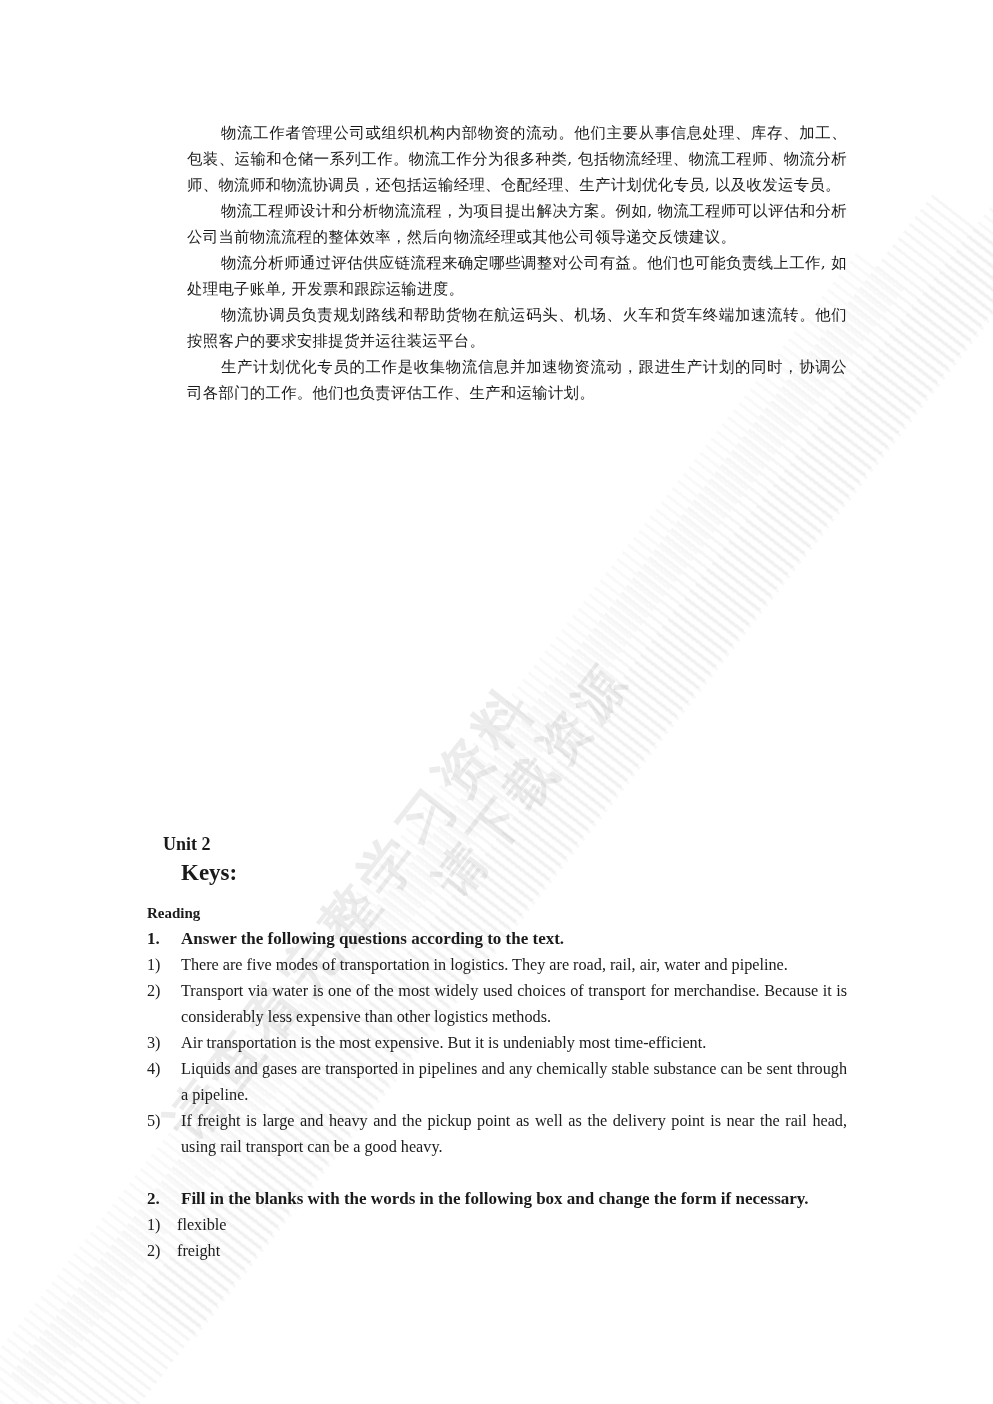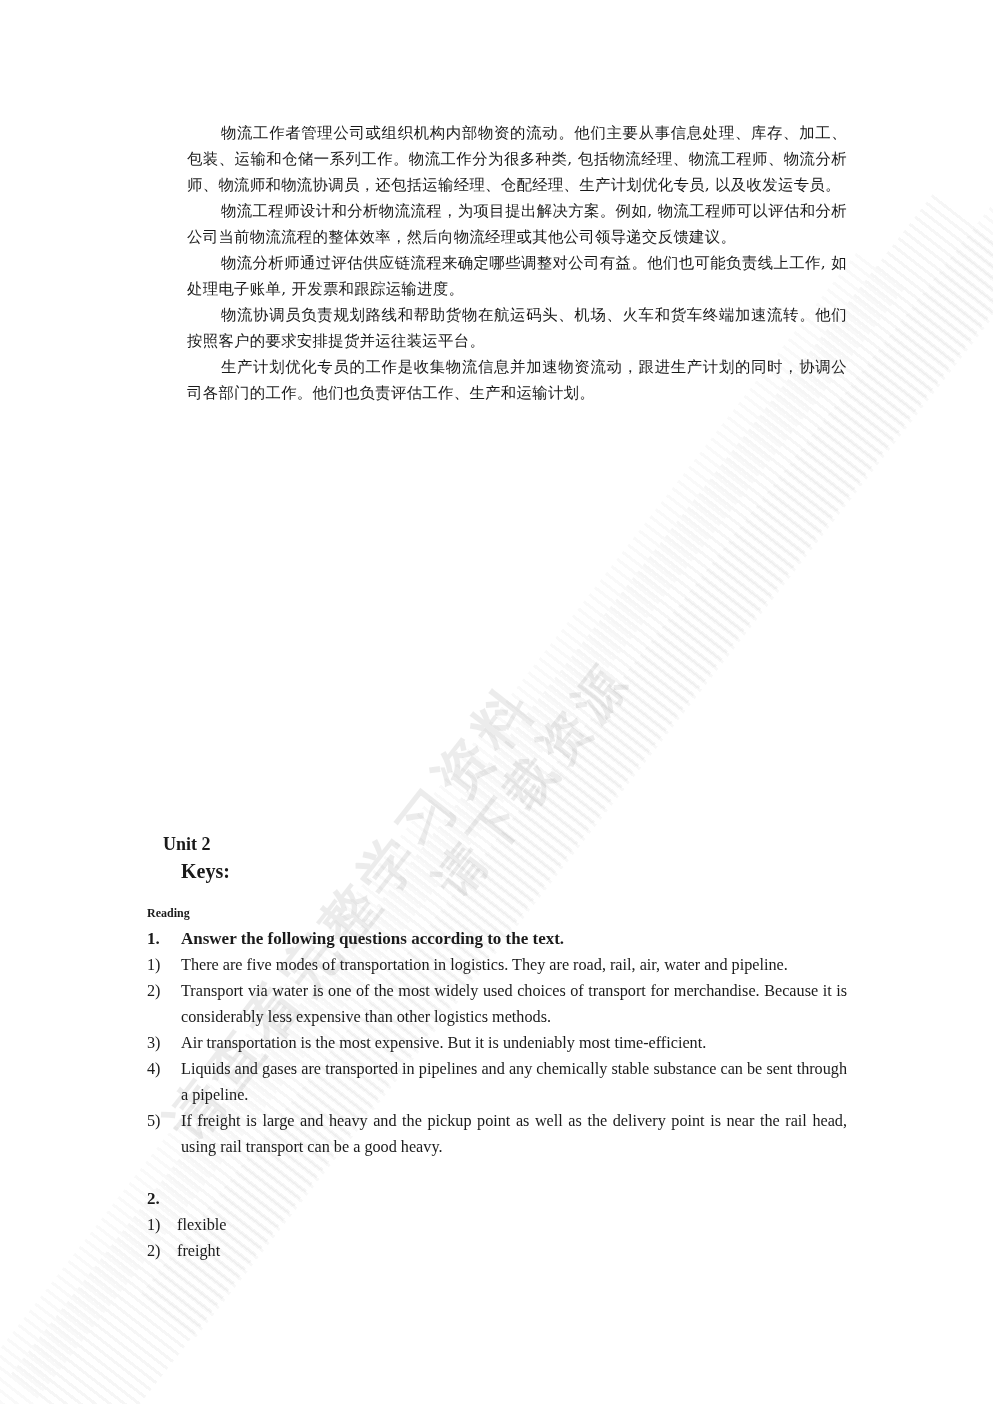--- a/index.html
+++ b/index.html
@@ -31,24 +31,24 @@
     font-size: 15.4px; line-height: 26px; text-align: justify; margin: 0;
     letter-spacing: 0.3px;
   }
   .zh.indent { text-indent: 34px; margin-left: 40px; }
   .unit-title {
     position: absolute; left: 147px; top: 818px;
     font-size: 18px; font-weight: bold; margin: 16px;
   }
   .keys-title {
     position: absolute; left: 181px; top: 860px;
-    font-size: 20px; font-weight: bold; margin: 0;
+    font-size: 23px; font-weight: bold; margin: 0;
   }
   .en-block { position: absolute; left: 147px; top: 900px; width: 700px; }
-  .section-label { font-size: 12px; font-weight: bold; line-height: 26px; margin: 0; }
+  .section-label { font-size: 15px; font-weight: bold; line-height: 26px; margin: 0; }
   .q-head { display: flex; font-size: 17px; font-weight: bold; line-height: 26px; }
   .q-head .num { width: 34px; flex: none; }
   .ans { display: flex; font-size: 16.2px; line-height: 26px; }
   .ans .num { width: 34px; flex: none; }
   .ans .txt { flex: 1; text-align: justify; }
   .ans.short .num { width: 30px; }
   .gap { height: 26px; }
 </style>
 </head>
 <body>
@@ -97,20 +97,21 @@
   </div>
   <div class="ans">
     <span class="num">5)</span>
     <span class="txt">If freight is large and heavy and the pickup point as well as the delivery point is near the rail head, using rail transport can be a good heavy.</span>
   </div>
 
   <div class="gap"></div>
 
   <div class="q-head">
     <span class="num">2.</span>
+    <span>Fill in the blanks with the words in the following box and change the form if necessary.</span>
   </div>
   <div class="ans short">
     <span class="num">1)</span>
     <span class="txt">flexible</span>
   </div>
   <div class="ans short">
     <span class="num">2)</span>
     <span class="txt">freight</span>
   </div>
 </div>

